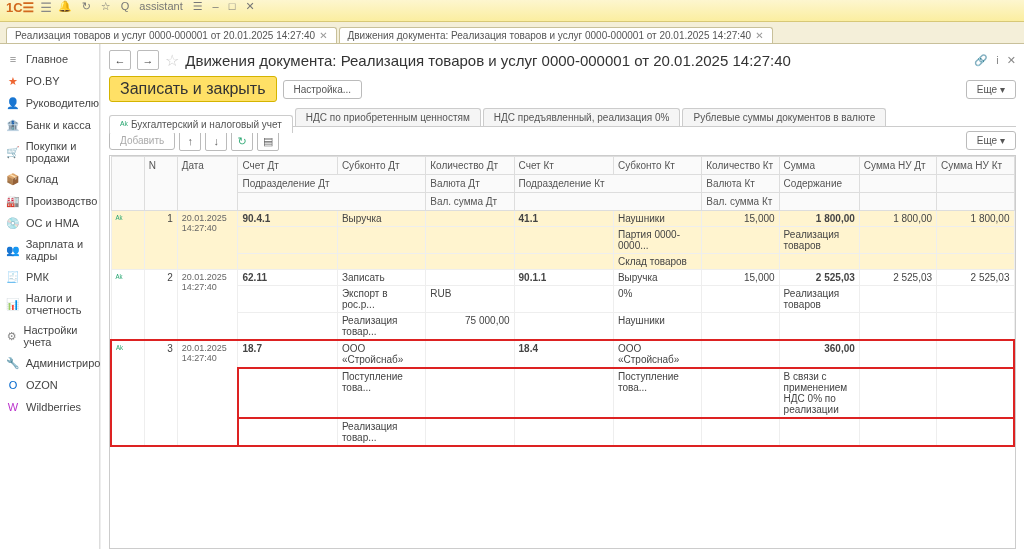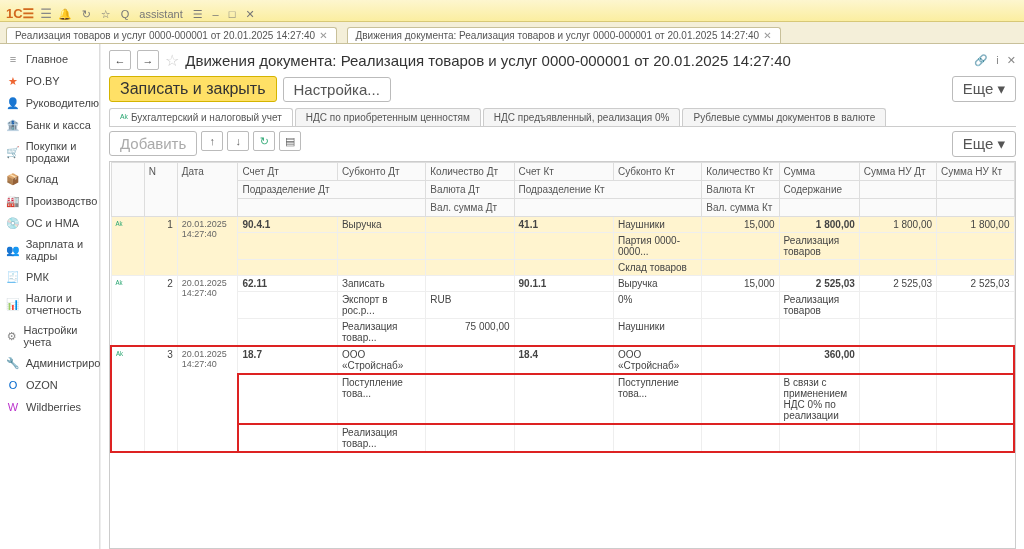--- a/index.html
+++ b/index.html
@@ -1,43 +1,43 @@
 <!DOCTYPE html>
 <html><head>
 <meta charset="utf-8">
 <style>
   html,body{margin:0;padding:0;font-family:Arial,sans-serif;font-size:11px;color:#333;background:#fff;overflow:hidden}
   *{box-sizing:border-box}
-  .titlebar{height:22px;background:linear-gradient(#fdf6cf,#fbeea0);border-bottom:1px solid #d7c877;display:flex;align-items:flex-end;padding:0 6px;gap:6px}
+  .titlebar{height:22px;background:linear-gradient(#fdf6cf,#fbeea0);border-bottom:1px solid #d7c877;display:flex;align-items:flex-start;padding:0 6px;gap:6px}
   .logo{color:#d2691e;font-weight:bold;font-size:13px}
   .burger{font-size:13px;color:#888}
   .title-txt{color:#666;flex:1}
   .title-icons{display:flex;gap:10px;color:#777}
   .title-icons span{cursor:pointer}
-  .tabbar{height:22px;background:#f4efd9;border-bottom:1px solid #c8c09a;display:flex;align-items:flex-end;padding-left:6px;gap:10px}
+  .tabbar{height:22px;background:#f4efd9;border-bottom:1px solid #c8c09a;display:flex;align-items:flex-end;padding-left:6px;gap:2px}
   .tab{background:#fff;border:1px solid #c8c09a;border-bottom:none;padding:2px 8px;border-radius:3px 3px 0 0;font-size:10px;color:#555;display:flex;align-items:center;gap:4px}
   .tab .x{color:#999;cursor:pointer}
   .body{display:flex;height:505px}
   .sidebar{width:100px;background:#fff;border-right:1px solid #ddd;padding-top:4px}
   .side-item{display:flex;align-items:center;gap:6px;padding:4px 6px;color:#444;cursor:pointer}
   .side-ico{width:14px;height:14px;display:inline-flex;align-items:center;justify-content:center;font-size:11px}
   .main{flex:1;background:#fff;display:flex;flex-direction:column;border-left:1px solid #eee}
   .doc-header{display:flex;align-items:center;padding:6px 8px;gap:6px}
   .nav-btn{border:1px solid #bbb;background:#fff;width:22px;height:20px;display:flex;align-items:center;justify-content:center;cursor:pointer;border-radius:2px}
   .star{color:#ccc;font-size:16px}
   .doc-title{font-size:15px;color:#333}
   .hdr-right{margin-left:auto;display:flex;gap:8px;color:#888}
   .toolbar{display:flex;align-items:center;gap:6px;padding:0 8px 6px 8px}
   .btn-yellow{background:#ffe066;border:1px solid #d4b400;padding:3px 10px;border-radius:3px;cursor:pointer;font-size:16px}
-  .btn{background:#fff;border:1px solid #bbb;padding:3px 10px;border-radius:3px;cursor:pointer;font-size:15px;color:#555}
+  .btn{background:#fff;border:1px solid #bbb;padding:3px 10px;border-radius:3px;cursor:pointer;font-size:10px;color:#555}
   .btn-more{margin-left:auto}
   .chk-row{padding:0 8px 6px 8px;display:flex;align-items:center;gap:4px;color:#666}
   .subtabs{display:flex;border-bottom:1px solid #ccc;margin:0 8px}
   .subtab{border:1px solid #ccc;border-bottom:none;background:#f5f5f5;padding:3px 10px;margin-right:2px;border-radius:3px 3px 0 0;font-size:10px;color:#555;cursor:pointer}
-  .subtab.active{background:#fff;position:relative;top:0}
+  .subtab.active{background:#fff;position:relative;top:7px}
   .subtab .ico{color:#3a7;margin-right:3px}
   .grid-toolbar{display:flex;align-items:flex-start;gap:4px;padding:4px 8px}
   .gbtn{border:1px solid #bbb;background:#fff;width:22px;height:20px;display:flex;align-items:center;justify-content:center;cursor:pointer;border-radius:2px;color:#666}
   .grid-wrap{margin:0 8px;border:1px solid #ccc;flex:1;overflow:auto;position:relative}
   table{border-collapse:collapse;width:100%;font-size:10px}
   th{background:#fafafa;border:1px solid #ddd;padding:3px 4px;text-align:left;font-weight:normal;color:#555;vertical-align:top}
   td{border:1px solid #eee;padding:2px 4px;vertical-align:top;color:#444;height:16px}
   tr.sel td{background:#fff4cf}
   tr.redbox td{border-top:2px solid #d22;border-bottom:2px solid #d22}
   tr.redbox td:first-child{border-left:2px solid #d22}

